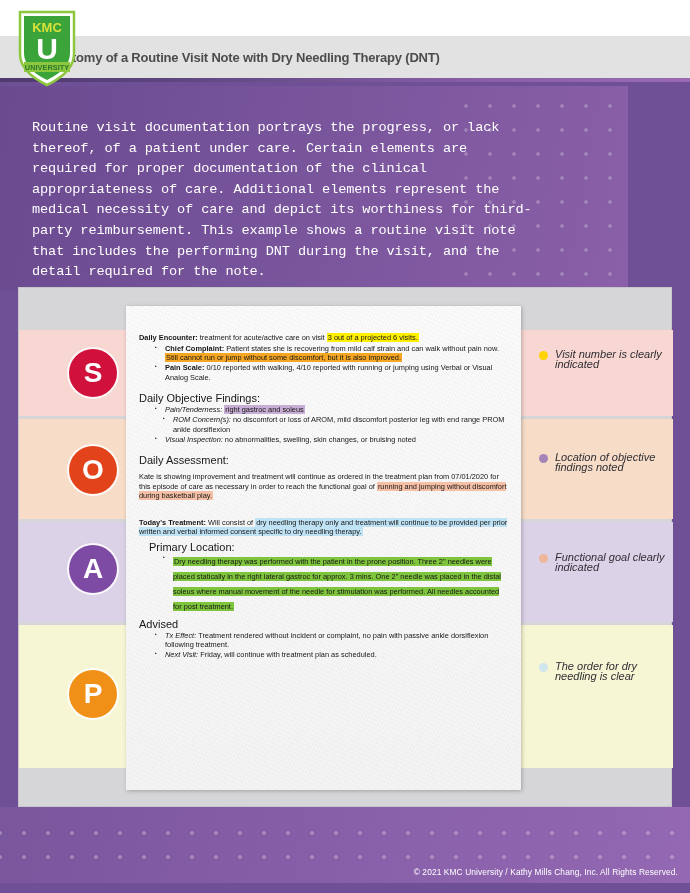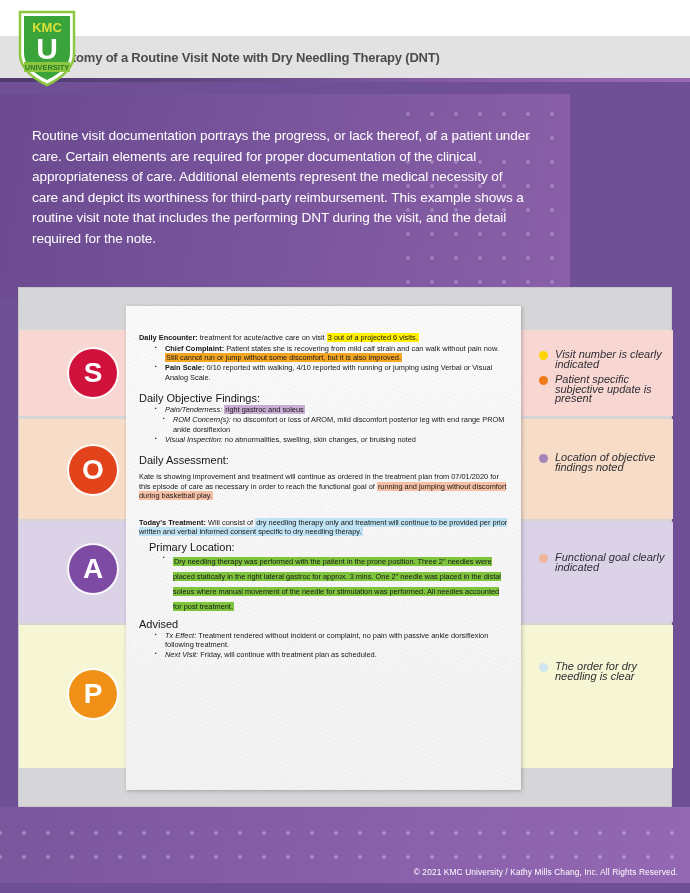--- a/index.html
+++ b/index.html
@@ -36,23 +36,24 @@
   }
 
   
   .logo{
     position:absolute; left:16px; top:8px; width:62px; height:80px;
     z-index:30;
   }
 
   
   .intro-panel{
-    position:absolute; left:0; top:94px; width:570px; height:205px;
+    position:absolute; left:0; top:86px; width:628px; height:205px;
     background:linear-gradient(100deg,#6b4a90 0%, #76539a 40%, #8a60a8 100%);
     overflow:hidden;
+    font-family:Liberation Mono, monospace;
   }
   .dots-intro{
     position:absolute; right:0; top:0; width:180px; height:205px;
     background-image:radial-gradient(circle, rgba(255,255,255,.22) 1.6px, transparent 1.8px);
     background-size:24px 24px;
     background-position:6px 8px;
   }
   .intro-text{
     position:absolute; left:32px; top:32px; width:500px;
     color:#ffffff;
@@ -275,24 +276,20 @@
         <span class="i">Next Visit:</span><span> Friday, will continue with treatment plan as scheduled.</span>
       </li>
     </ul>
   </div>
 
   <div class="rnote rn-s">
     <div class="rrow">
       <span class="dot d-yellow"></span>
       <span>Visit number is clearly indicated</span>
     </div>
-    <div class="rrow">
-      <span class="dot d-orange"></span>
-      <span>Patient specific subjective update is present</span>
-    </div>
   </div>
 
   <div class="rnote rn-o">
     <div class="rrow">
       <span class="dot d-purple"></span>
       <span>Location of objective findings noted</span>
     </div>
   </div>
 
   <div class="rnote rn-a">

